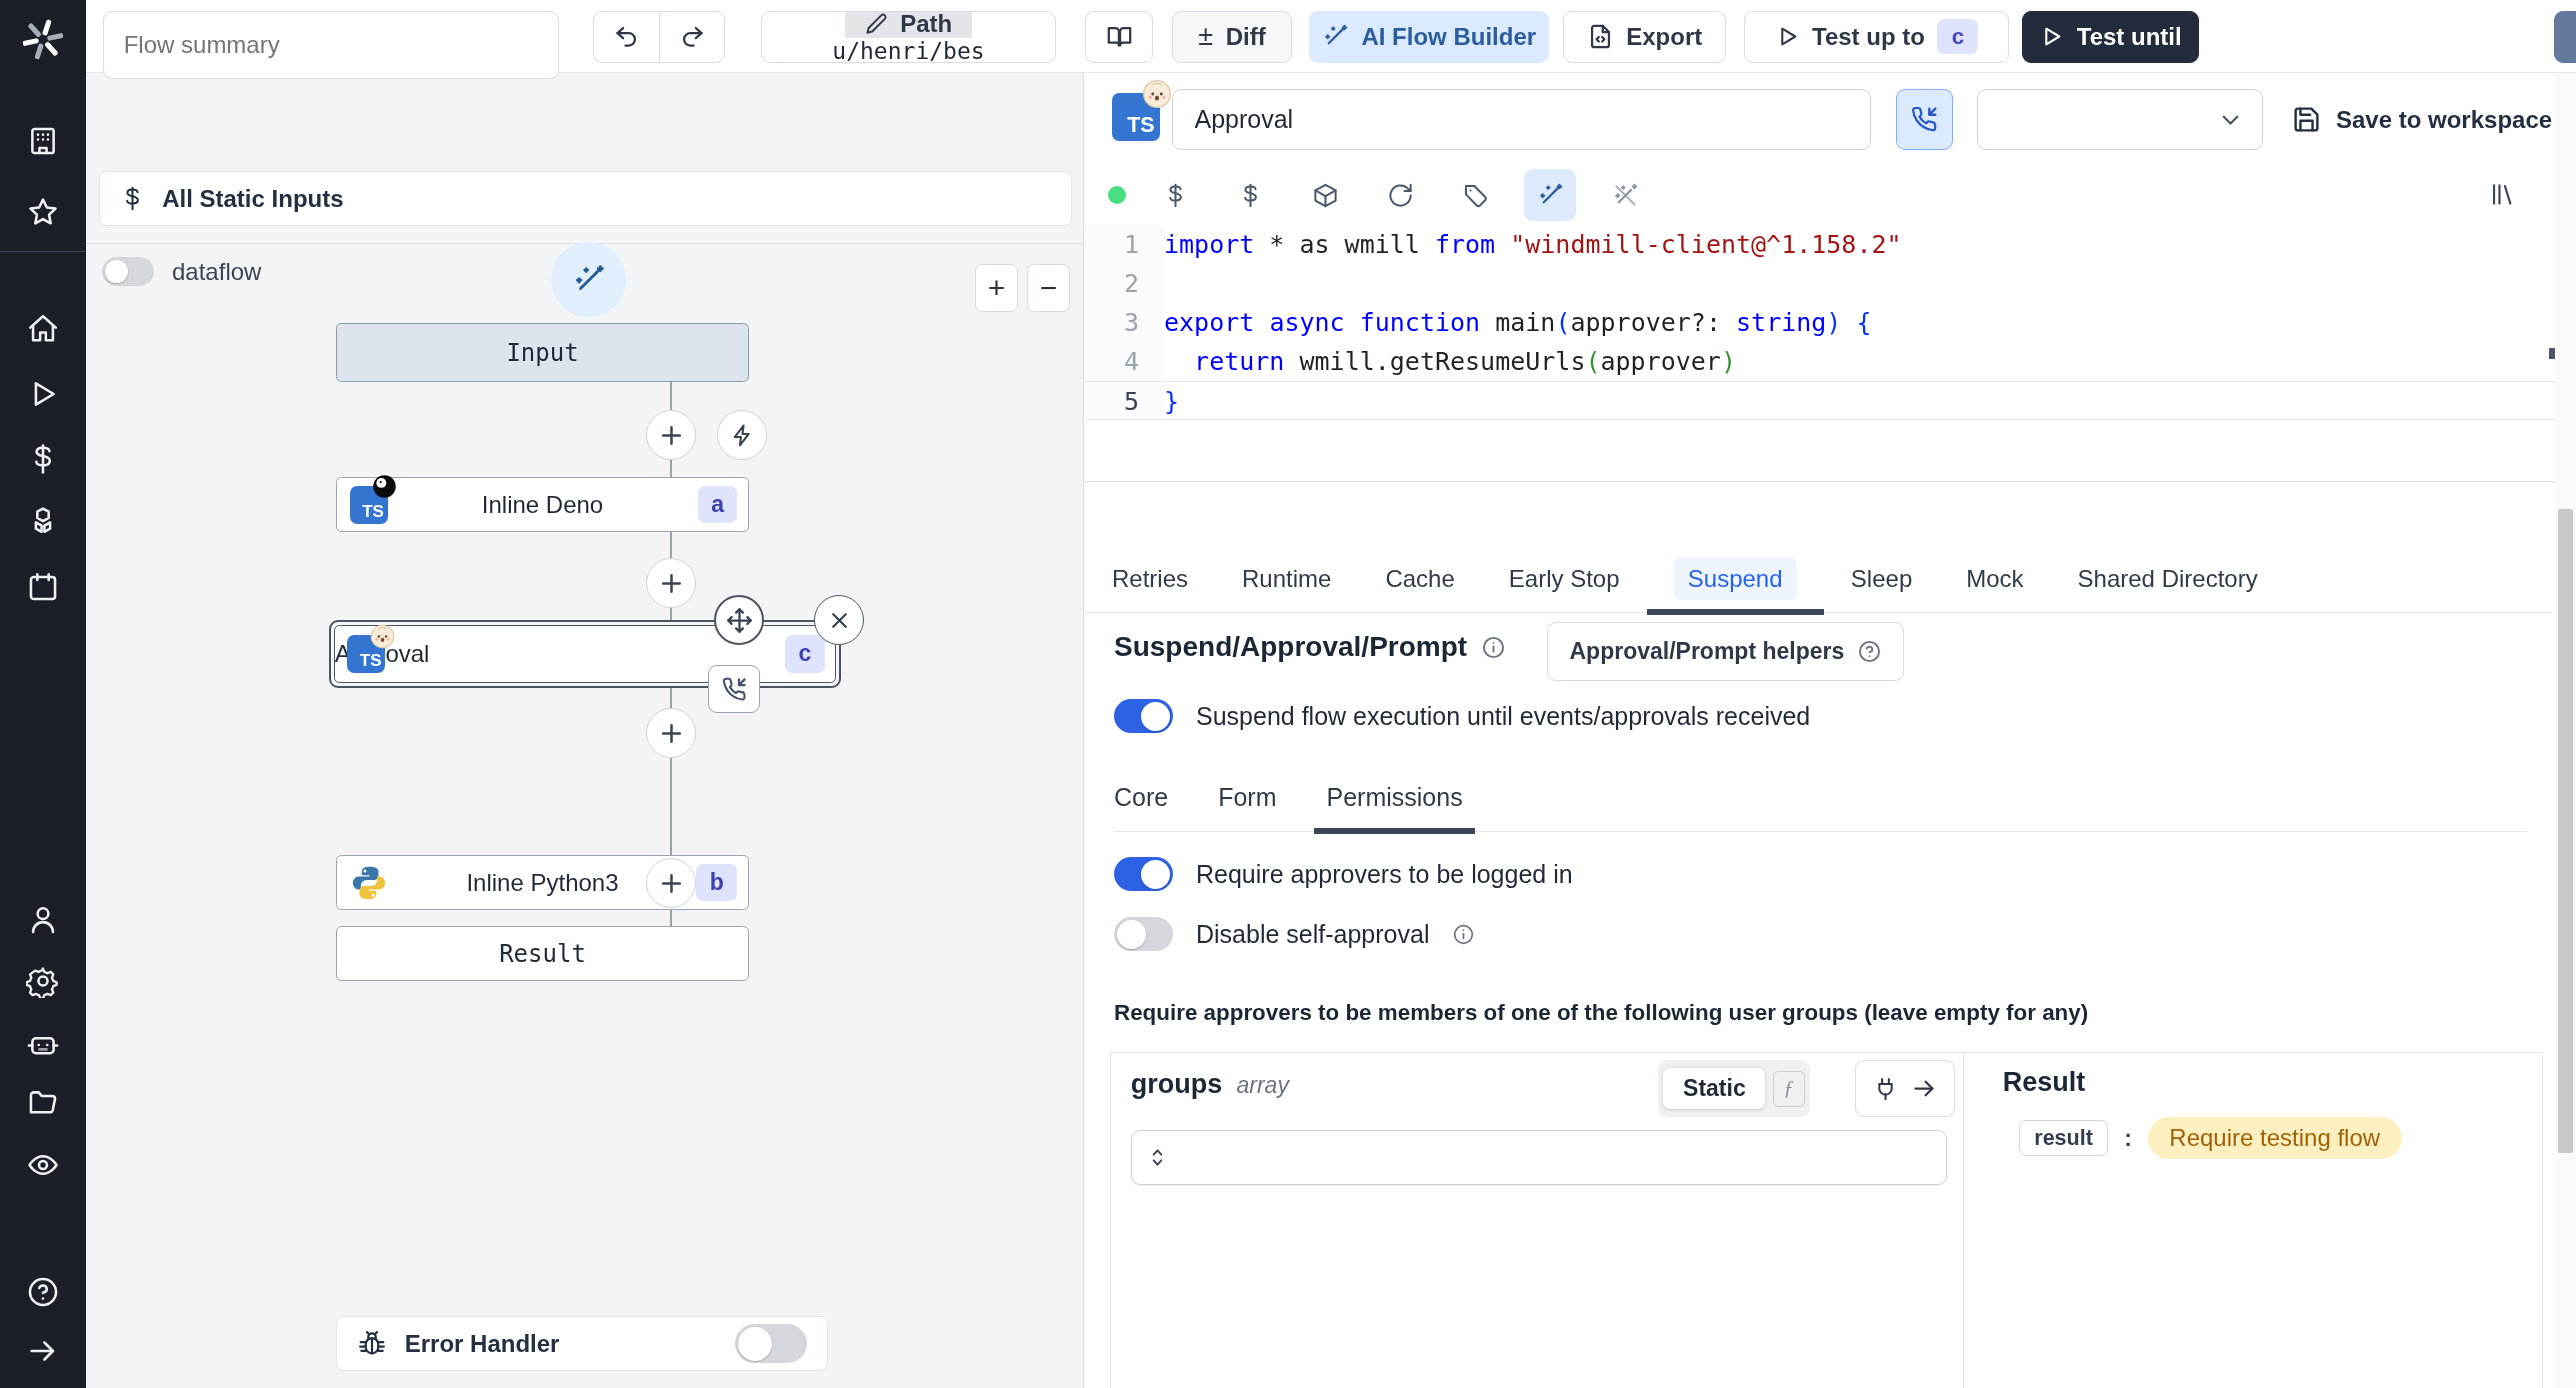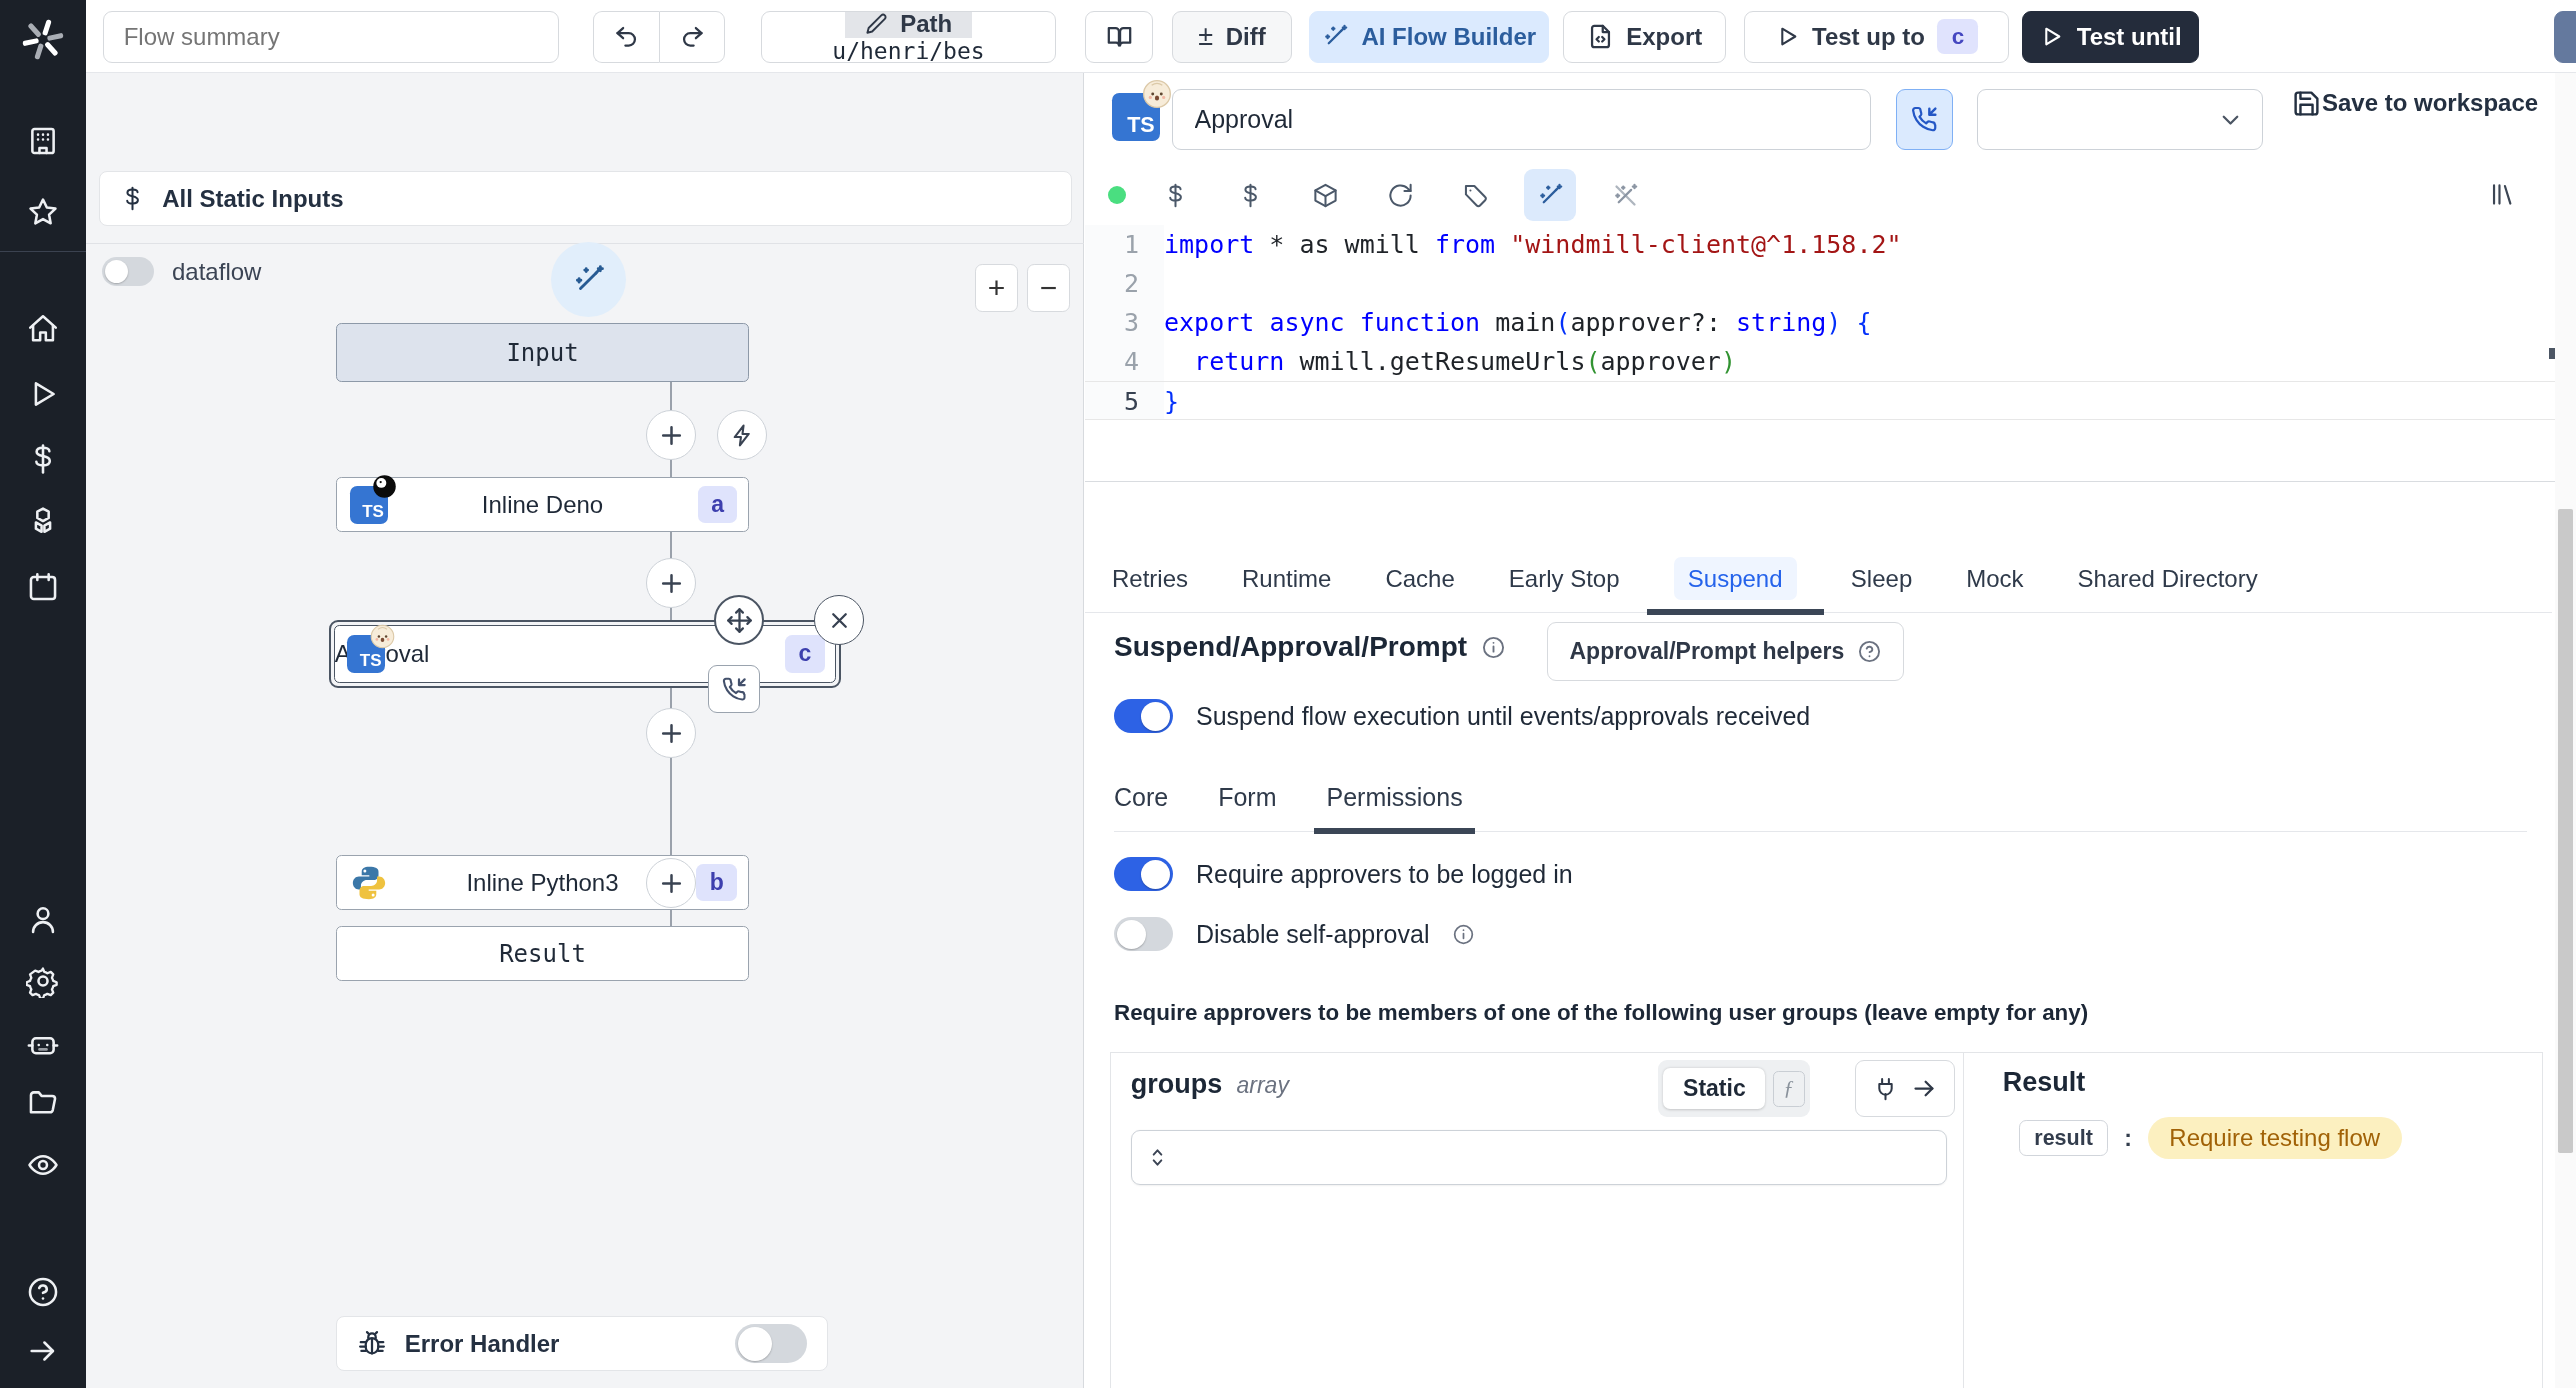--- a/index.html
+++ b/index.html
@@ -9,21 +9,21 @@
 
   
   #sidebar { position:absolute; left:0; top:0; width:86px; height:1388px; background:#1b2028; z-index:30; }
   .side-ic { position:absolute; left:50%; transform:translateX(-50%); color:#eef0f3; width:34px; height:34px; cursor:pointer; }
   #side-div { position:absolute; left:0; top:251px; width:86px; border-top:0.9px solid #3b4250; }
 
   
   #topbar { position:absolute; left:86px; top:0; width:2490px; height:73px; background:#fff; border-bottom:0.9px solid #e5e7eb; z-index:25; }
   .tb-btn { position:absolute; top:10.7px; height:52px; border:0.9px solid #d7dade; border-radius:9px; background:#fff;
     display:flex; align-items:center; justify-content:center; gap:12.5px; font-size:24px; font-weight:600; color:#2f3847; cursor:pointer; }
-  #flow-summary { position:absolute; left:17px; top:10.7px; width:456px; height:52px; border:0.9px solid #d7dade; border-radius:9px;
+  #flow-summary { position:absolute; left:17px; top:10.7px; width:456px; height:68px; border:0.9px solid #d7dade; border-radius:9px;
     font-size:24px; padding:0 19.7px; color:#6b7280; font-family:"Liberation Sans",sans-serif; }
   .kbd { background:#eceef1; border:0.9px solid #d9dce1; border-radius:6.3px; font-family:"DejaVu Sans Mono",monospace;
     font-size:19.7px; color:#1f2937; padding:2.7px 10.7px; font-weight:400; }
   .mono { font-family:"DejaVu Sans Mono",monospace; }
 
   
   #flowpanel { position:absolute; left:86px; top:73px; width:998px; height:1315px; background:#f3f4f6; border-right:0.9px solid #d7dade; }
   .panel-card { position:absolute; left:12.5px; width:973px; height:55px; background:#fff; border:0.9px solid #e3e5e8; border-radius:8px;
     display:flex; align-items:center; gap:16px; padding:0 19.7px; font-size:24px; font-weight:700; color:#243041; cursor:pointer; }
   #graph-div { position:absolute; left:0; top:170px; width:998px; border-top:0.9px solid #e0e2e6; }
@@ -57,21 +57,21 @@
     border-radius:9px; display:flex; align-items:center; justify-content:center; color:#43506b; z-index:6; cursor:pointer; }
 
   
   #rightpanel { position:absolute; left:1085px; top:73px; width:1491px; height:1315px; background:#fff; }
   #title-input { position:absolute; left:87px; top:16px; width:699px; height:61px; border:0.9px solid #cdd2d8; border-radius:9px;
     font-size:25px; padding:0 21.5px; color:#1f2937; }
   #phone-btn { position:absolute; left:811px; top:16px; width:57px; height:61px; background:#dbeafe; border:0.9px solid #7fb0f5;
     border-radius:9px; display:flex; align-items:center; justify-content:center; color:#2457c5; cursor:pointer; }
   #tag-select { position:absolute; left:892px; top:16px; width:286px; height:61px; border:0.9px solid #cdd2d8; border-radius:9px;
     display:flex; align-items:center; justify-content:flex-end; padding:0 18px; color:#4b5563; cursor:pointer; background:#fff; }
-  #save-ws { position:absolute; left:1207px; top:16px; height:61px; display:flex; align-items:flex-start; gap:1px;
+  #save-ws { position:absolute; left:1207px; top:16px; height:61px; display:flex; align-items:center; gap:15px;
     font-size:24px; font-weight:700; color:#243041; cursor:pointer; }
 
   #ed-toolbar { position:absolute; left:0; top:95px; width:1491px; height:54px; display:flex; align-items:center; gap:23px; padding-left:23px; color:#4b5869; }
   .ed-tool { width:52px; height:52px; display:flex; align-items:center; justify-content:center; border-radius:9px; cursor:pointer; }
   .ed-tool.active { background:#dceafc; color:#2b5d9d; }
   #lib-ic { position:absolute; right:48px; top:95px; width:52px; height:52px; display:flex; align-items:center; justify-content:center; color:#3c4654; cursor:pointer; }
 
   #code { position:absolute; left:0; top:152px; width:1491px; height:256px; font-family:"DejaVu Sans Mono",monospace; font-size:25px; }
   .code-line { display:flex; height:39px; line-height:39px; white-space:pre; }
   .code-line.active { border-top:1.8px solid #e7e7e7; border-bottom:1.8px solid #e7e7e7; }

